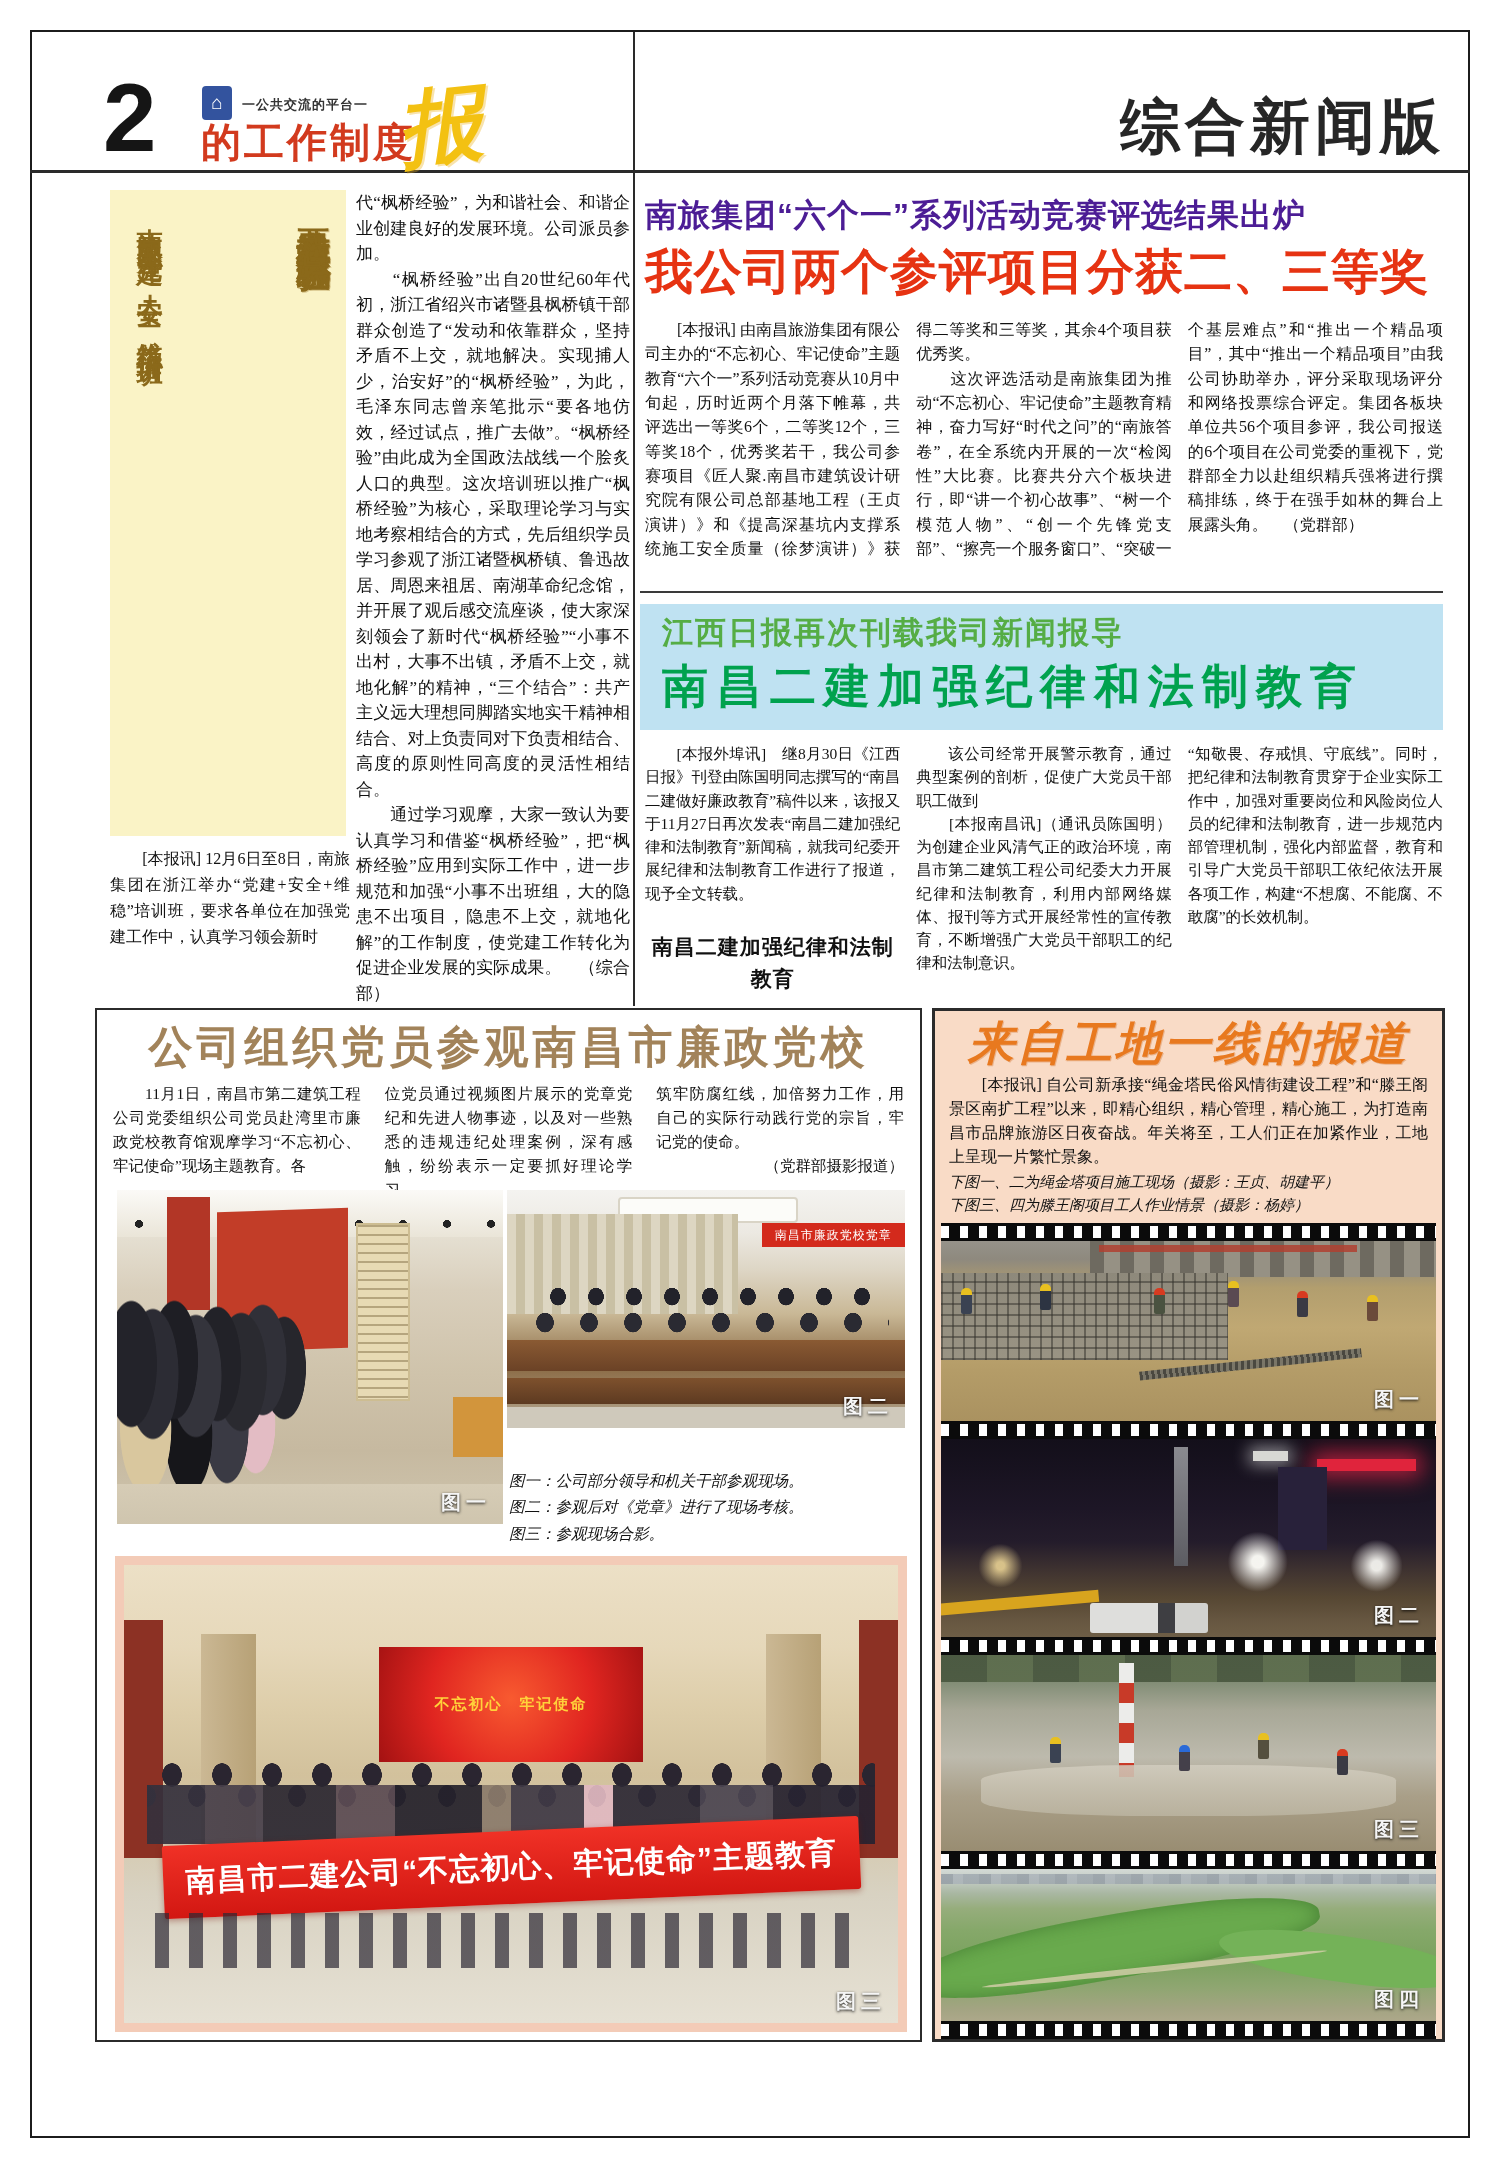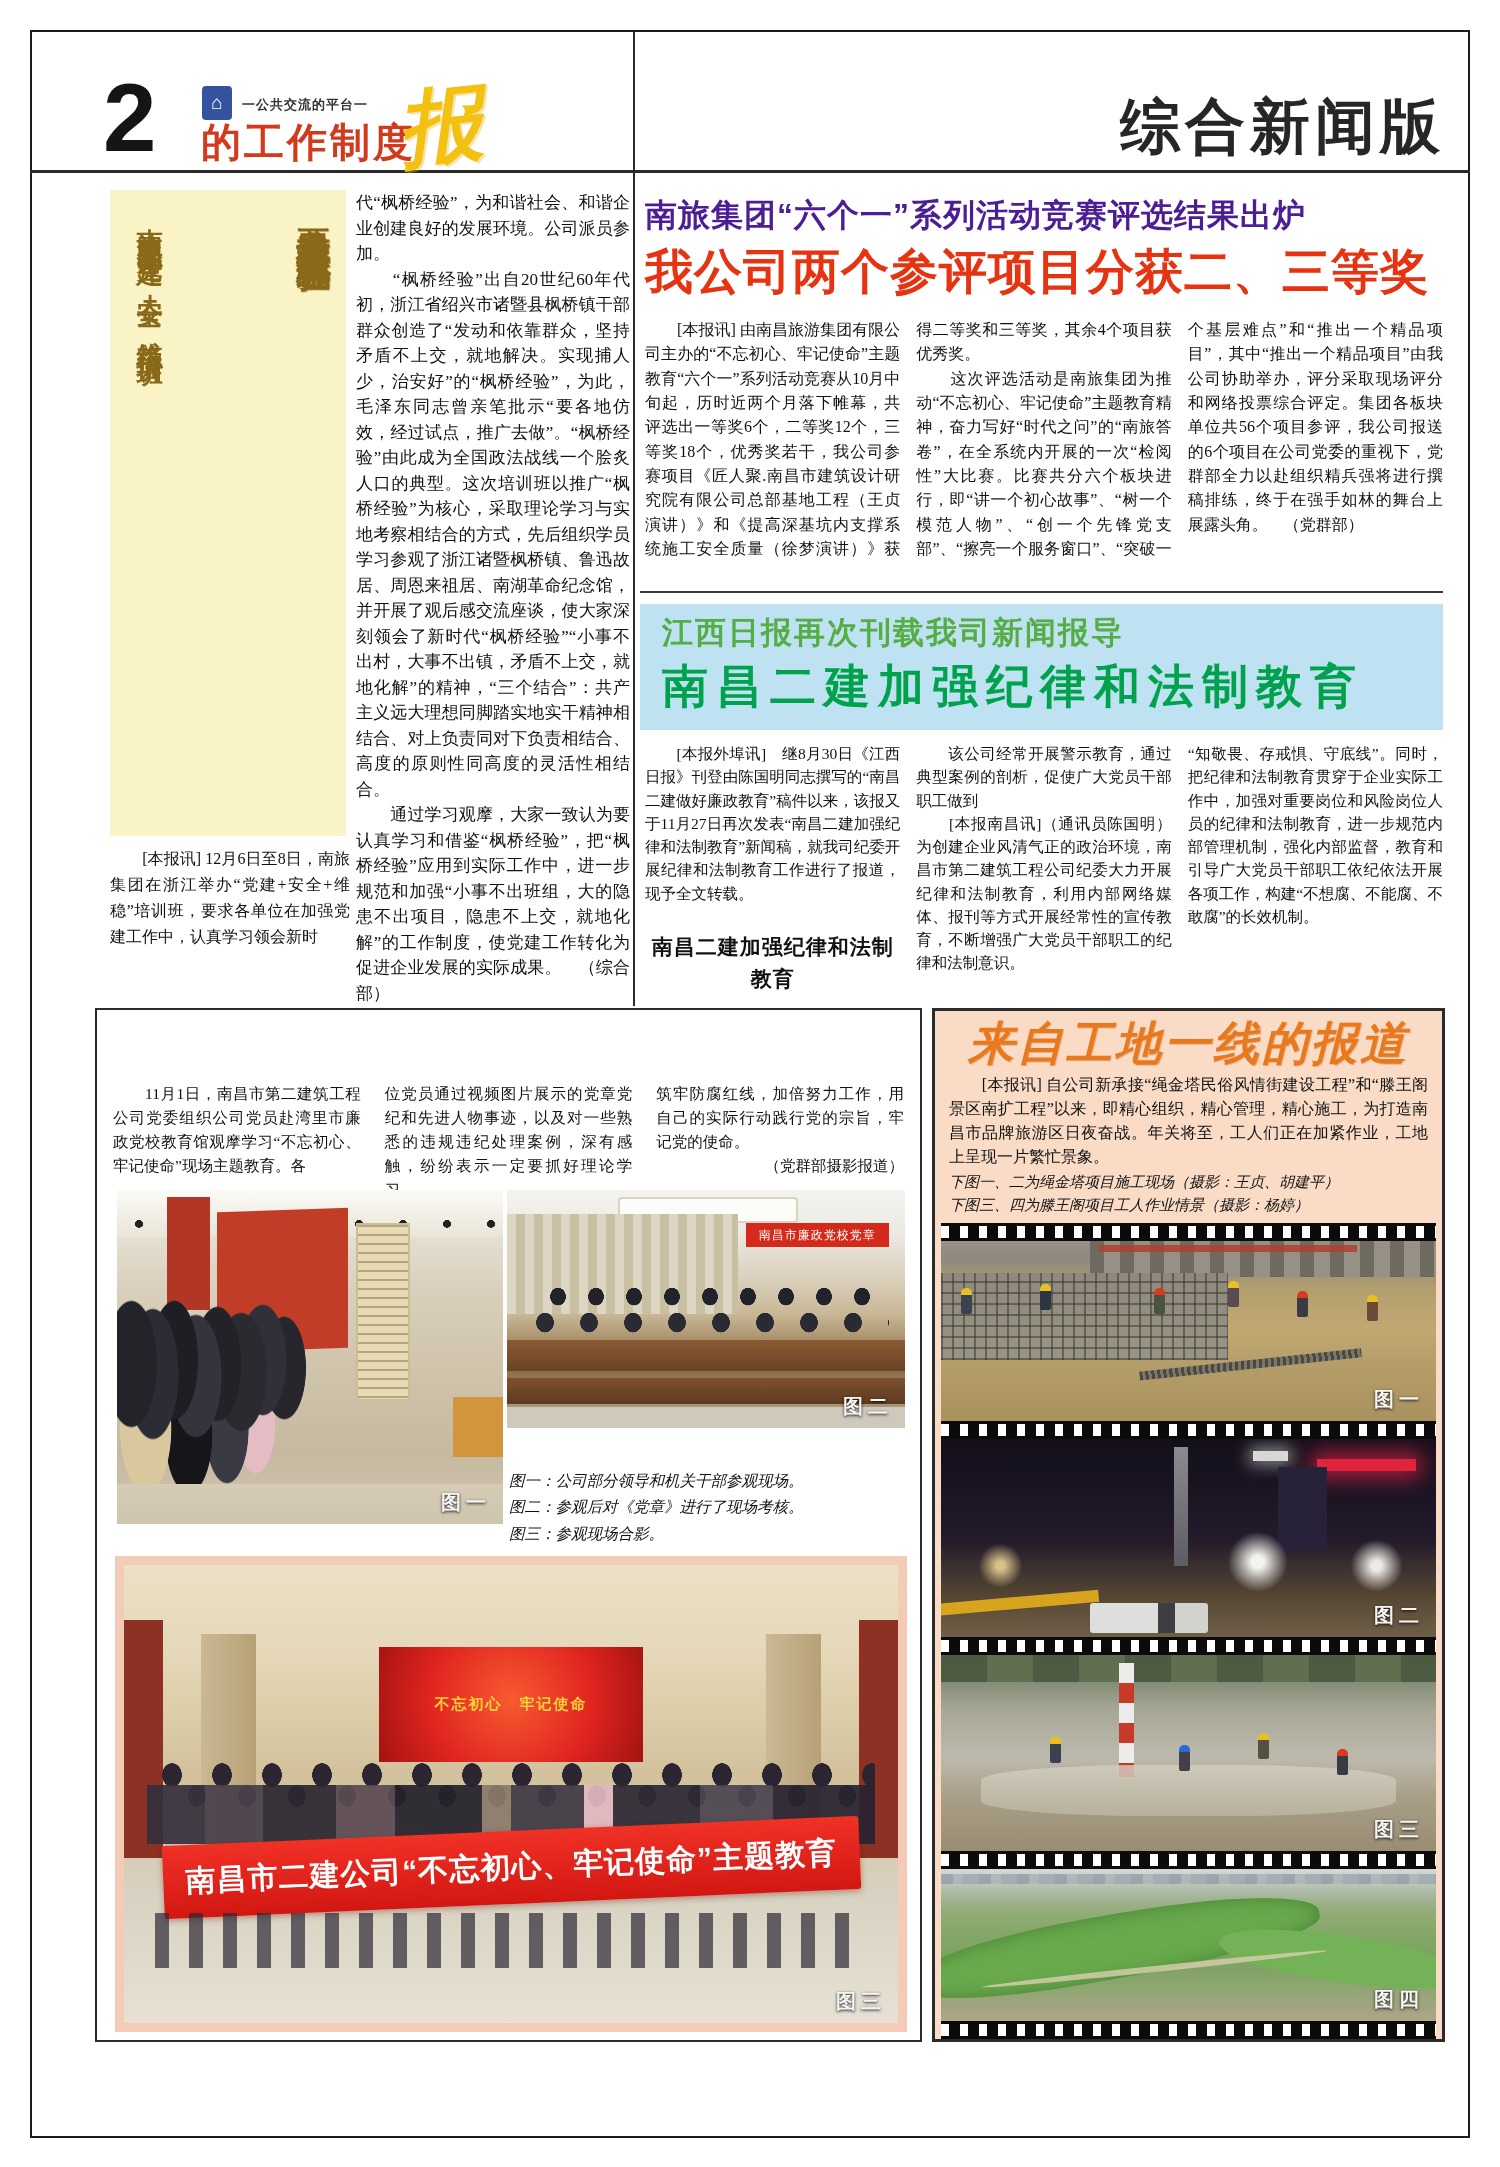--- a/index.html
+++ b/index.html
@@ -102,21 +102,21 @@
        radial-gradient(22px 52px at 70% 42%, #26262c 97%, transparent),
        radial-gradient(26px 66px at 12% 72%, #d9c79e 97%, transparent),
        radial-gradient(24px 60px at 30% 75%, #16161a 97%, transparent),
        radial-gradient(22px 56px at 46% 72%, #3a3a44 97%, transparent),
        radial-gradient(20px 50px at 58% 70%, #e3bcc4 97%, transparent);}
   .x-floor{left:0;bottom:0;width:100%;height:12%;background:linear-gradient(180deg,#d6ccb6,#cfc5ae);}
 
   
   .c-light{left:28%;top:3%;width:44%;height:9%;background:#fcfcf9;border:2px solid #d9d4c6;border-radius:4px;}
   .c-curtain{left:0;top:10%;width:58%;height:42%;background:repeating-linear-gradient(90deg,#ddd6c2 0 9px,#c9c0a4 9px 18px);}
-  .c-banner{right:16px;top:14%;width:36%;height:10%;background:#d32a1c;color:#fff;font-size:12px;display:flex;
+  .c-banner{right:0;top:14%;width:36%;height:10%;background:#d32a1c;color:#fff;font-size:12px;display:flex;
        align-items:center;justify-content:center;letter-spacing:1px;font-family:"Liberation Sans",sans-serif;margin-left:28px;}
   .c-heads1{left:8%;top:40%;width:88%;height:12%;
        background:radial-gradient(8px 9px at 50% 40%, #22222a 96%, transparent) 0 0/38px 100% repeat-x;}
   .c-heads2{left:4%;top:51%;width:92%;height:12%;
        background:radial-gradient(9px 10px at 50% 40%, #2a2a32 96%, transparent) 0 0/44px 100% repeat-x;}
   .c-desk1{left:0;top:63%;width:100%;height:13%;background:linear-gradient(180deg,#8a5a33,#6b4226);}
   .c-desk2{left:0;top:79%;width:100%;height:11%;background:linear-gradient(180deg,#7e512d,#5d3a21);}
   .c-floor{left:0;bottom:0;width:100%;height:9%;background:#cfc9bb;}
 
   
@@ -242,20 +242,21 @@
     <div class="jx-col">
       <p>　　该公司经常开展警示教育，通过典型案例的剖析，促使广大党员干部职工做到</p>
       <p>　　[本报南昌讯]（通讯员陈国明）为创建企业风清气正的政治环境，南昌市第二建筑工程公司纪委大力开展纪律和法制教育，利用内部网络媒体、报刊等方式开展经常性的宣传教育，不断增强广大党员干部职工的纪律和法制意识。</p>
     </div>
     <div class="jx-col">
       <p>“知敬畏、存戒惧、守底线”。同时，把纪律和法制教育贯穿于企业实际工作中，加强对重要岗位和风险岗位人员的纪律和法制教育，进一步规范内部管理机制，强化内部监督，教育和引导广大党员干部职工依纪依法开展各项工作，构建“不想腐、不能腐、不敢腐”的长效机制。</p>
     </div>
   </div>
 
   <div class="lz-box">
+    <div class="lz-title">公司组织党员参观南昌市廉政党校</div>
     <div class="lz-cols">
       <div class="lz-col">
         <p>　　11月1日，南昌市第二建筑工程公司党委组织公司党员赴湾里市廉政党校教育馆观摩学习“不忘初心、牢记使命”现场主题教育。各</p>
       </div>
       <div class="lz-col">
         <p>位党员通过视频图片展示的党章党纪和先进人物事迹，以及对一些熟悉的违规违纪处理案例，深有感触，纷纷表示一定要抓好理论学习，</p>
       </div>
       <div class="lz-col">
         <p>筑牢防腐红线，加倍努力工作，用自己的实际行动践行党的宗旨，牢记党的使命。</p>
         <div class="lz-credit">（党群部摄影报道）</div>

